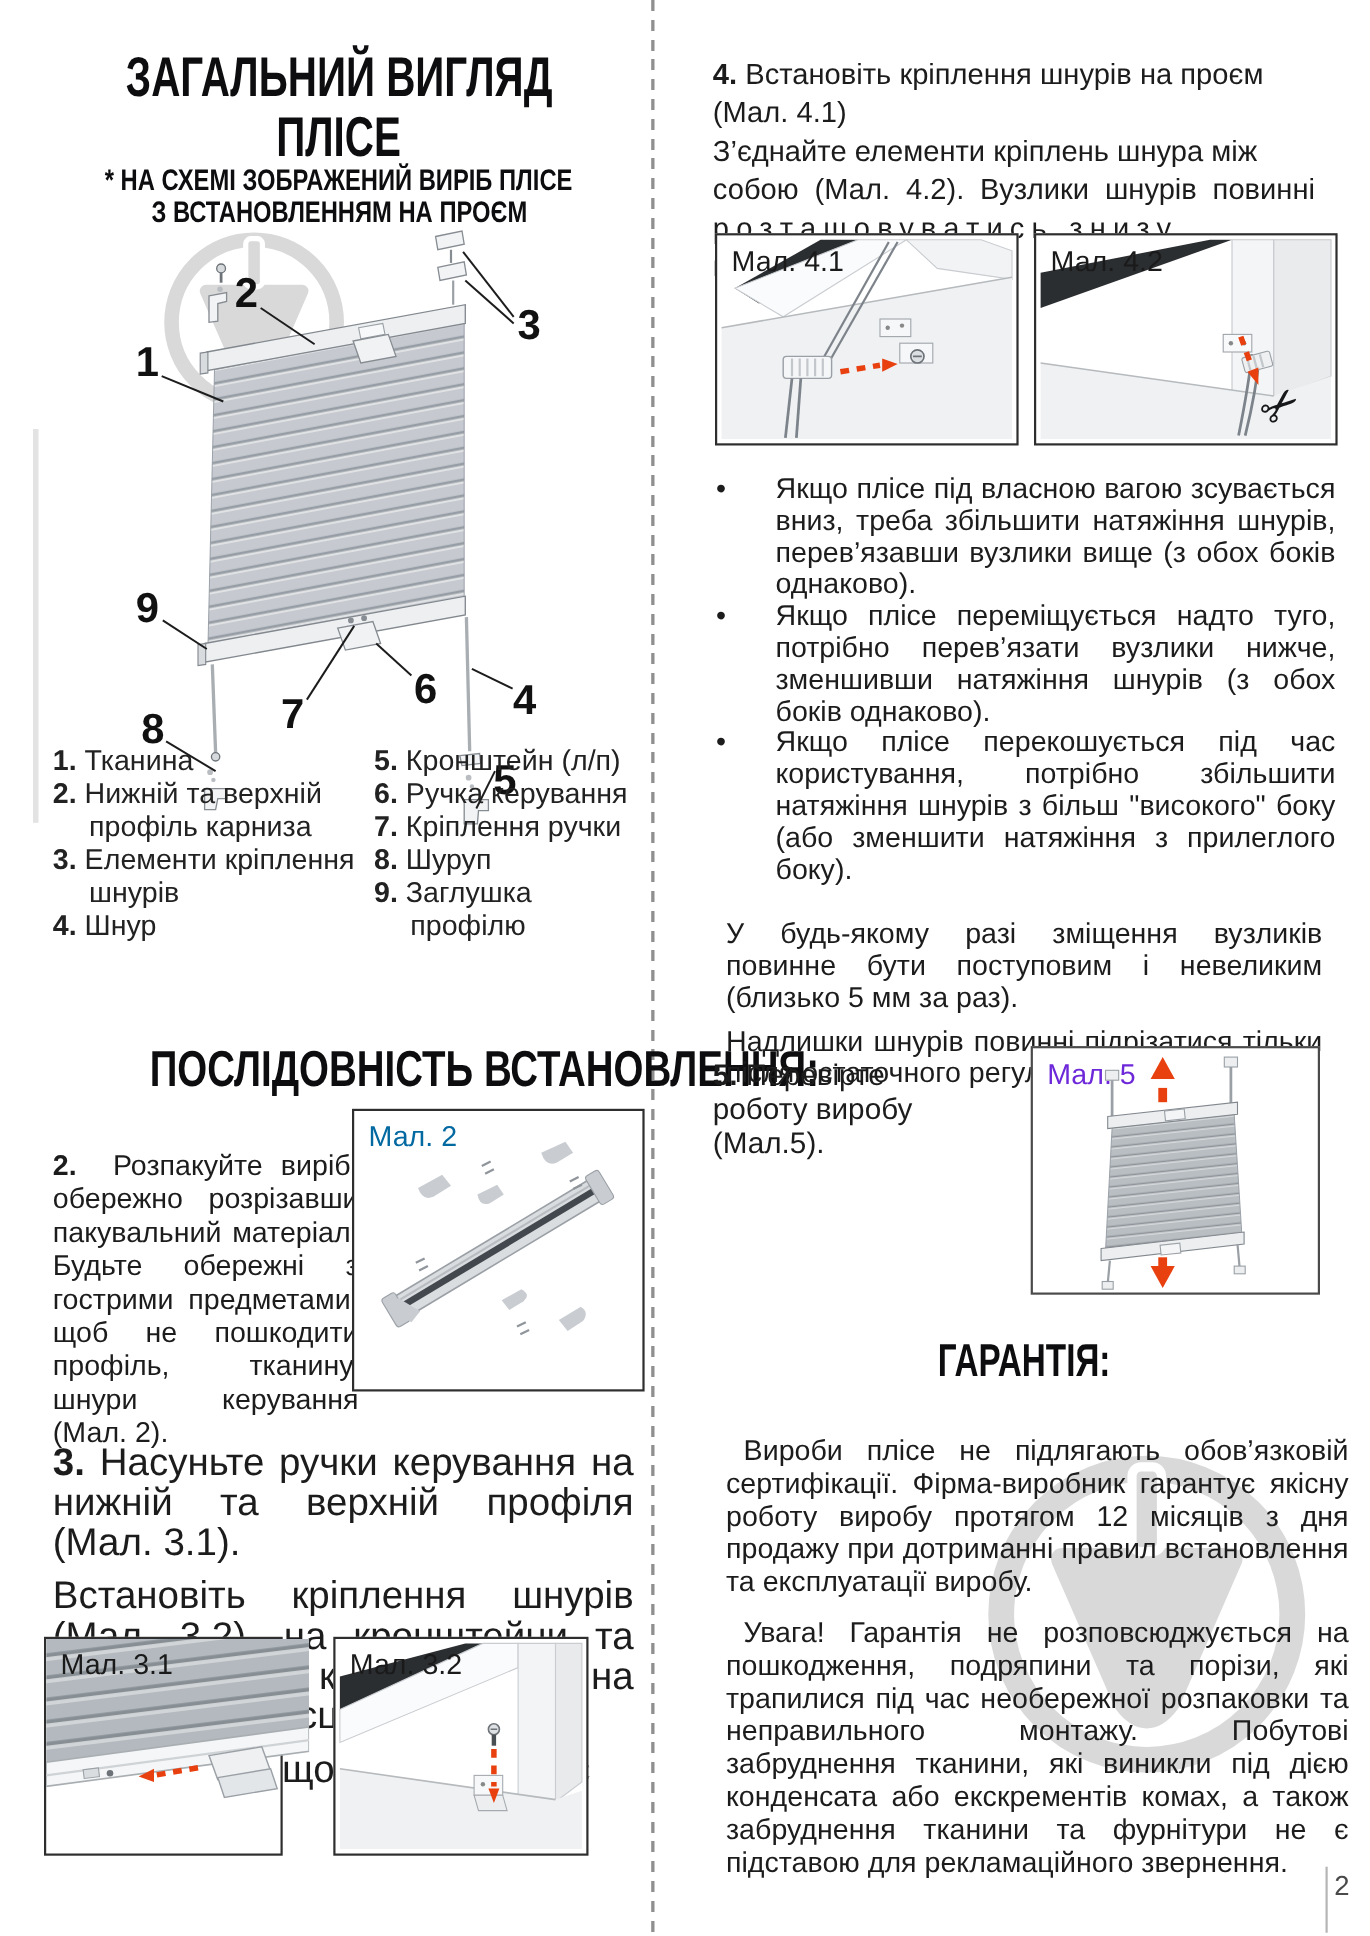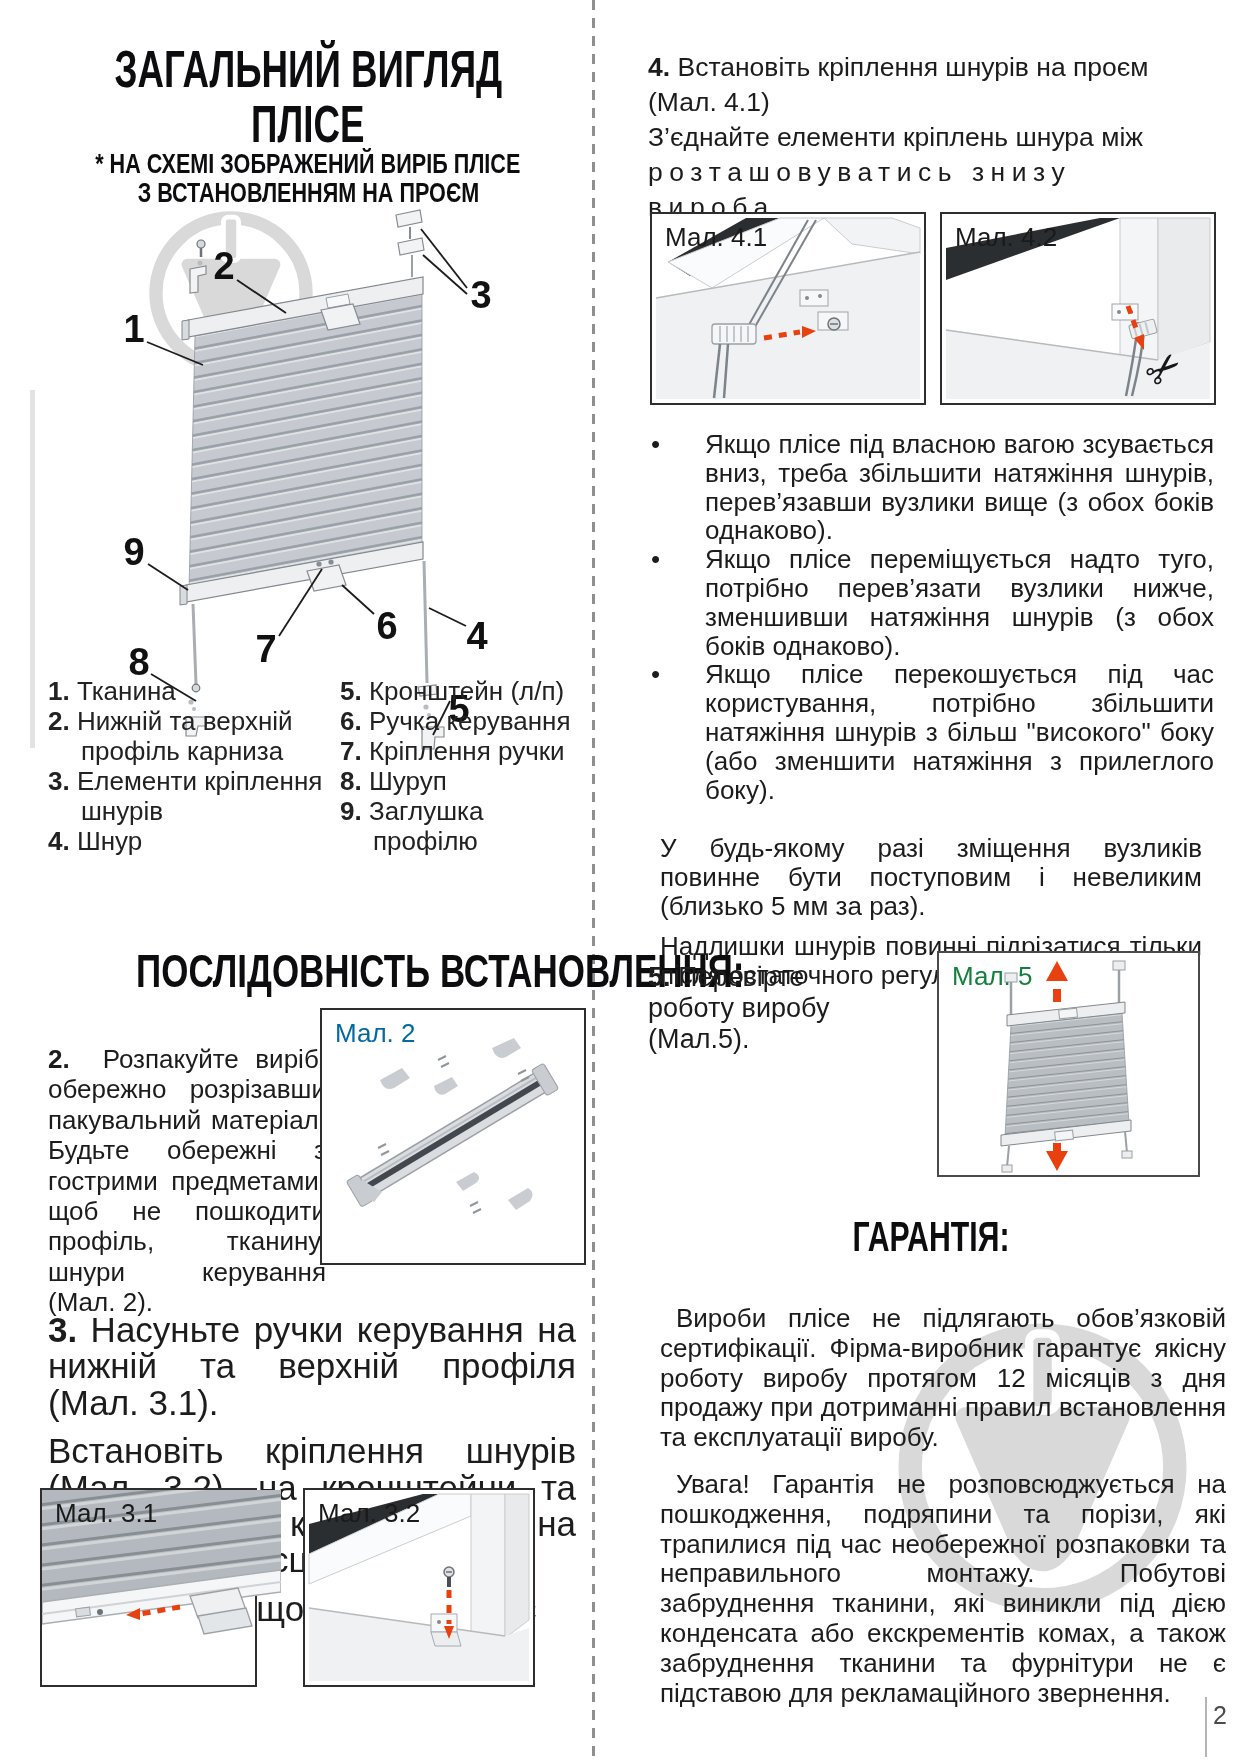--- a/index.html
+++ b/index.html
@@ -226,20 +226,21 @@
       <rect x="142" y="87" width="4" height="10" fill="#4a4f54"></rect>
       <line x1="144" y1="100" x2="144" y2="134" stroke="#e8400f" stroke-width="5" stroke-dasharray="8 7"></line>
       <polygon points="139,136 149,136 144,149" fill="#e8400f"></polygon>
     </svg>
     <span class="figlabel" style="color:#1a1a1a;">Мал. 3.2</span>
   </div>
 
   <div class="abs z1" style="left:648px;top:50px;width:566px;font-size:26.5px;line-height:35px;">
     <div><b>4.</b><span>&nbsp;Встановіть кріплення шнурів на проєм (Мал. 4.1)</span></div>
     <div>З’єднайте елементи кріплень шнура між</div>
+    <div style="word-spacing:7px;">собою (Мал. 4.2). Вузлики шнурів повинні</div>
     <div style="letter-spacing:6.5px;">розташовуватись знизу вироба.</div>
   </div>
 
   <div class="figbox z1" style="left:650px;top:212px;width:276px;height:193px;">
     <svg width="272" height="189" viewBox="0 0 272 189">
       <polygon points="94,4 128,4 38,62 16,48" fill="#2b2e31"></polygon>
       <polygon points="16,48 128,4 172,4 60,74" fill="#fafbfc" stroke="#c9ccd0"></polygon>
       <polygon points="172,4 240,4 268,14 268,40 200,30" fill="#f2f3f5" stroke="#c9ccd0"></polygon>
       <polygon points="4,84 268,38 268,185 4,185" fill="#eff1f3"></polygon>
       <line x1="4" y1="84" x2="268" y2="38" stroke="#b6babd" stroke-width="1.5"></line>
@@ -328,21 +329,21 @@
       <rect x="116" y="178" width="18" height="9" fill="#f4f5f6" stroke="#9aa0a6" transform="rotate(-6 125 182)"></rect>
       <line x1="70" y1="193" x2="68" y2="214" stroke="#9aa0a6" stroke-width="2"></line>
       <rect x="63" y="212" width="10" height="7" fill="#eceef0" stroke="#9aa0a6"></rect>
       <line x1="186" y1="178" x2="188" y2="200" stroke="#9aa0a6" stroke-width="2"></line>
       <rect x="183" y="198" width="10" height="7" fill="#eceef0" stroke="#9aa0a6"></rect>
       <polygon points="118,8 107,28 129,28" fill="#e8400f"></polygon>
       <rect x="114" y="36" width="8" height="13" fill="#e8400f"></rect>
       <rect x="114" y="190" width="8" height="13" fill="#e8400f"></rect>
       <polygon points="118,218 107,198 129,198" fill="#e8400f"></polygon>
     </svg>
-    <span class="figlabel" style="color:#15803d;">Мал. 5</span>
+    <span class="figlabel" style="color:#6d28d9;">Мал. 5</span>
   </div>
 
   <div class="abs heading z1" style="left:648px;top:1214px;width:566px;font-size:42px;line-height:46px;">
     <span class="cx sx72">ГАРАНТІЯ:</span>
   </div>
   <p class="abs just z1" style="left:648px;top:1292px;width:566px;font-size:26px;line-height:29.8px;text-indent:16px;">Вироби плісе не підлягають обов’язковій сертифікації. Фірма-виробник гарантує якісну роботу виробу протягом 12 місяців з дня продажу при дотриманні правил встановлення та експлуатації виробу.</p>
   <p class="abs just z1" style="left:648px;top:1458px;width:566px;font-size:26px;line-height:29.8px;text-indent:16px;">Увага! Гарантія не розповсюджується на пошкодження, подряпини та порізи, які трапилися під час необережної розпаковки та неправильного монтажу. Побутові забруднення тканини, які виникли під дією конденсата або екскрементів комах, а також забруднення тканини та фурнітури не є підставою для рекламаційного звернення.</p>
 
   <div class="abs z1" id="footer-line"></div>
   <div class="abs z1" id="page-num">2</div>

